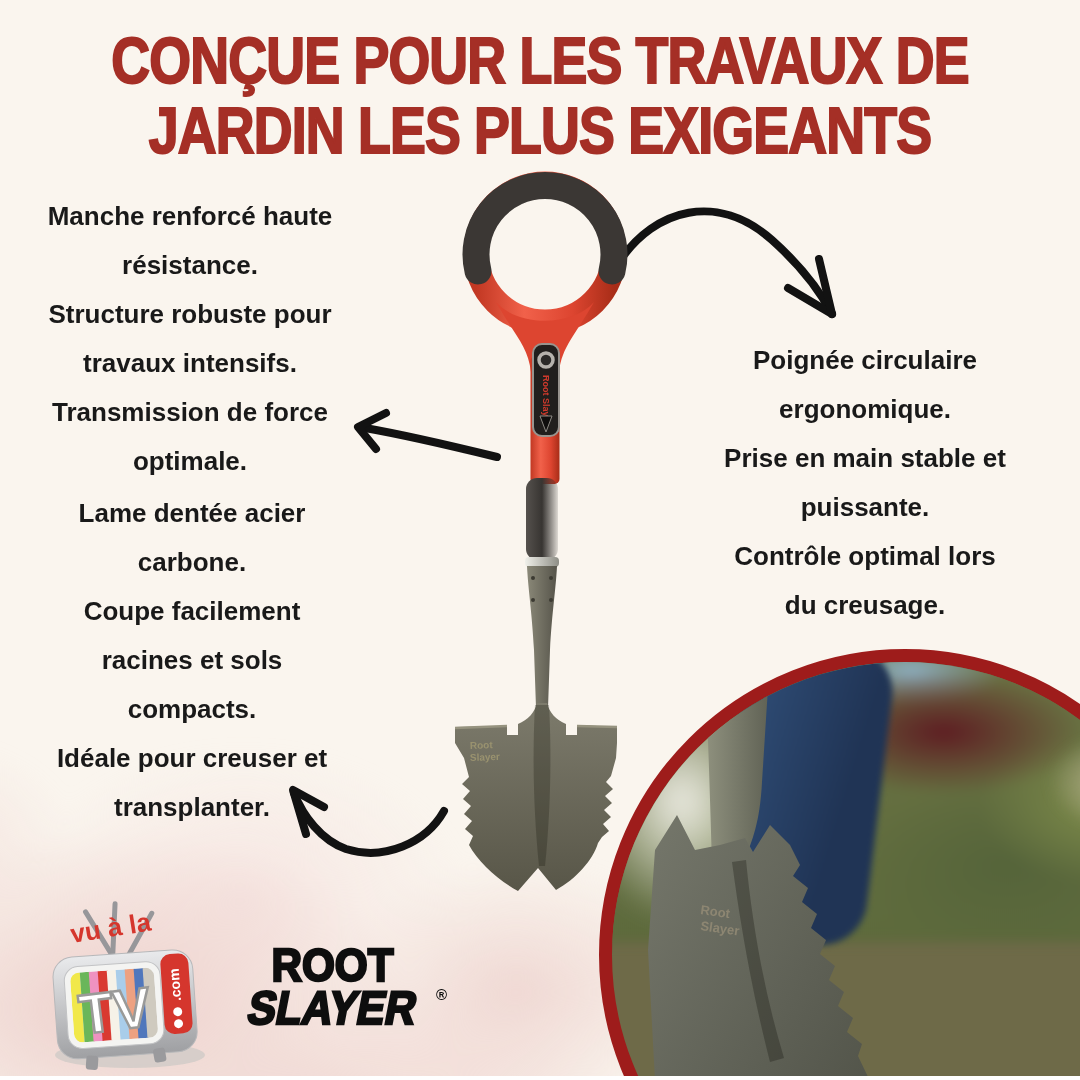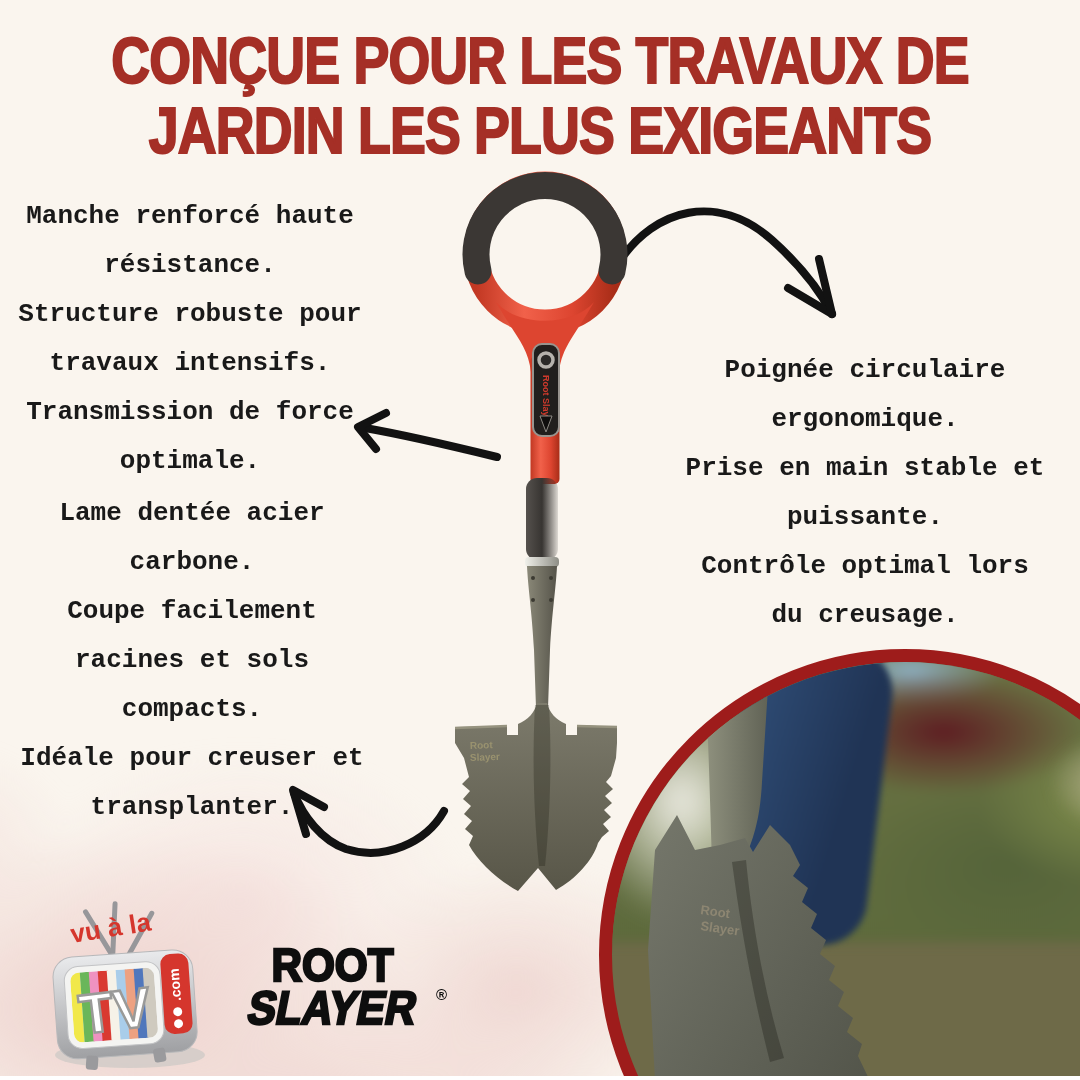--- a/index.html
+++ b/index.html
@@ -18,24 +18,24 @@
 
   
   .title{position:absolute;left:0;top:26px;width:1080px;margin:0;z-index:4;
     text-align:center;white-space:pre-line;
     font-size:64px;line-height:70px;font-weight:bold;letter-spacing:-1px;
     color:#a52f26;-webkit-text-stroke:2px #a52f26;
     transform:scaleX(.84);transform-origin:50% 0;}
 
   
   .feature{position:absolute;z-index:4;white-space:pre-line;text-align:center;
-    font-family:Liberation Mono, monospace;font-weight:bold;font-size:26px;line-height:49px;color:#191919;}
+    font-family:Liberation Sans, sans-serif;font-weight:bold;font-size:26px;line-height:49px;color:#191919;}
   .feature-shaft{left:0;top:192px;width:380px;}
   .feature-blade{left:2px;top:489px;width:380px;}
-  .feature-grip{left:675px;top:346px;width:380px;}
+  .feature-grip{left:675px;top:336px;width:380px;}
 
   svg.layer{position:absolute;left:0;top:0;z-index:3;}
   svg.arrows{z-index:2;}
 
   
   .photo-circle{position:absolute;left:599px;top:649px;width:612px;height:612px;z-index:5;
     box-sizing:border-box;border:13px solid #9e1c1b;border-radius:50%;overflow:hidden;background:#6e6a48;}
   .ph{position:absolute;}
   .ph-top{left:-20px;top:-20px;width:640px;height:300px;filter:blur(6px);
     background:

